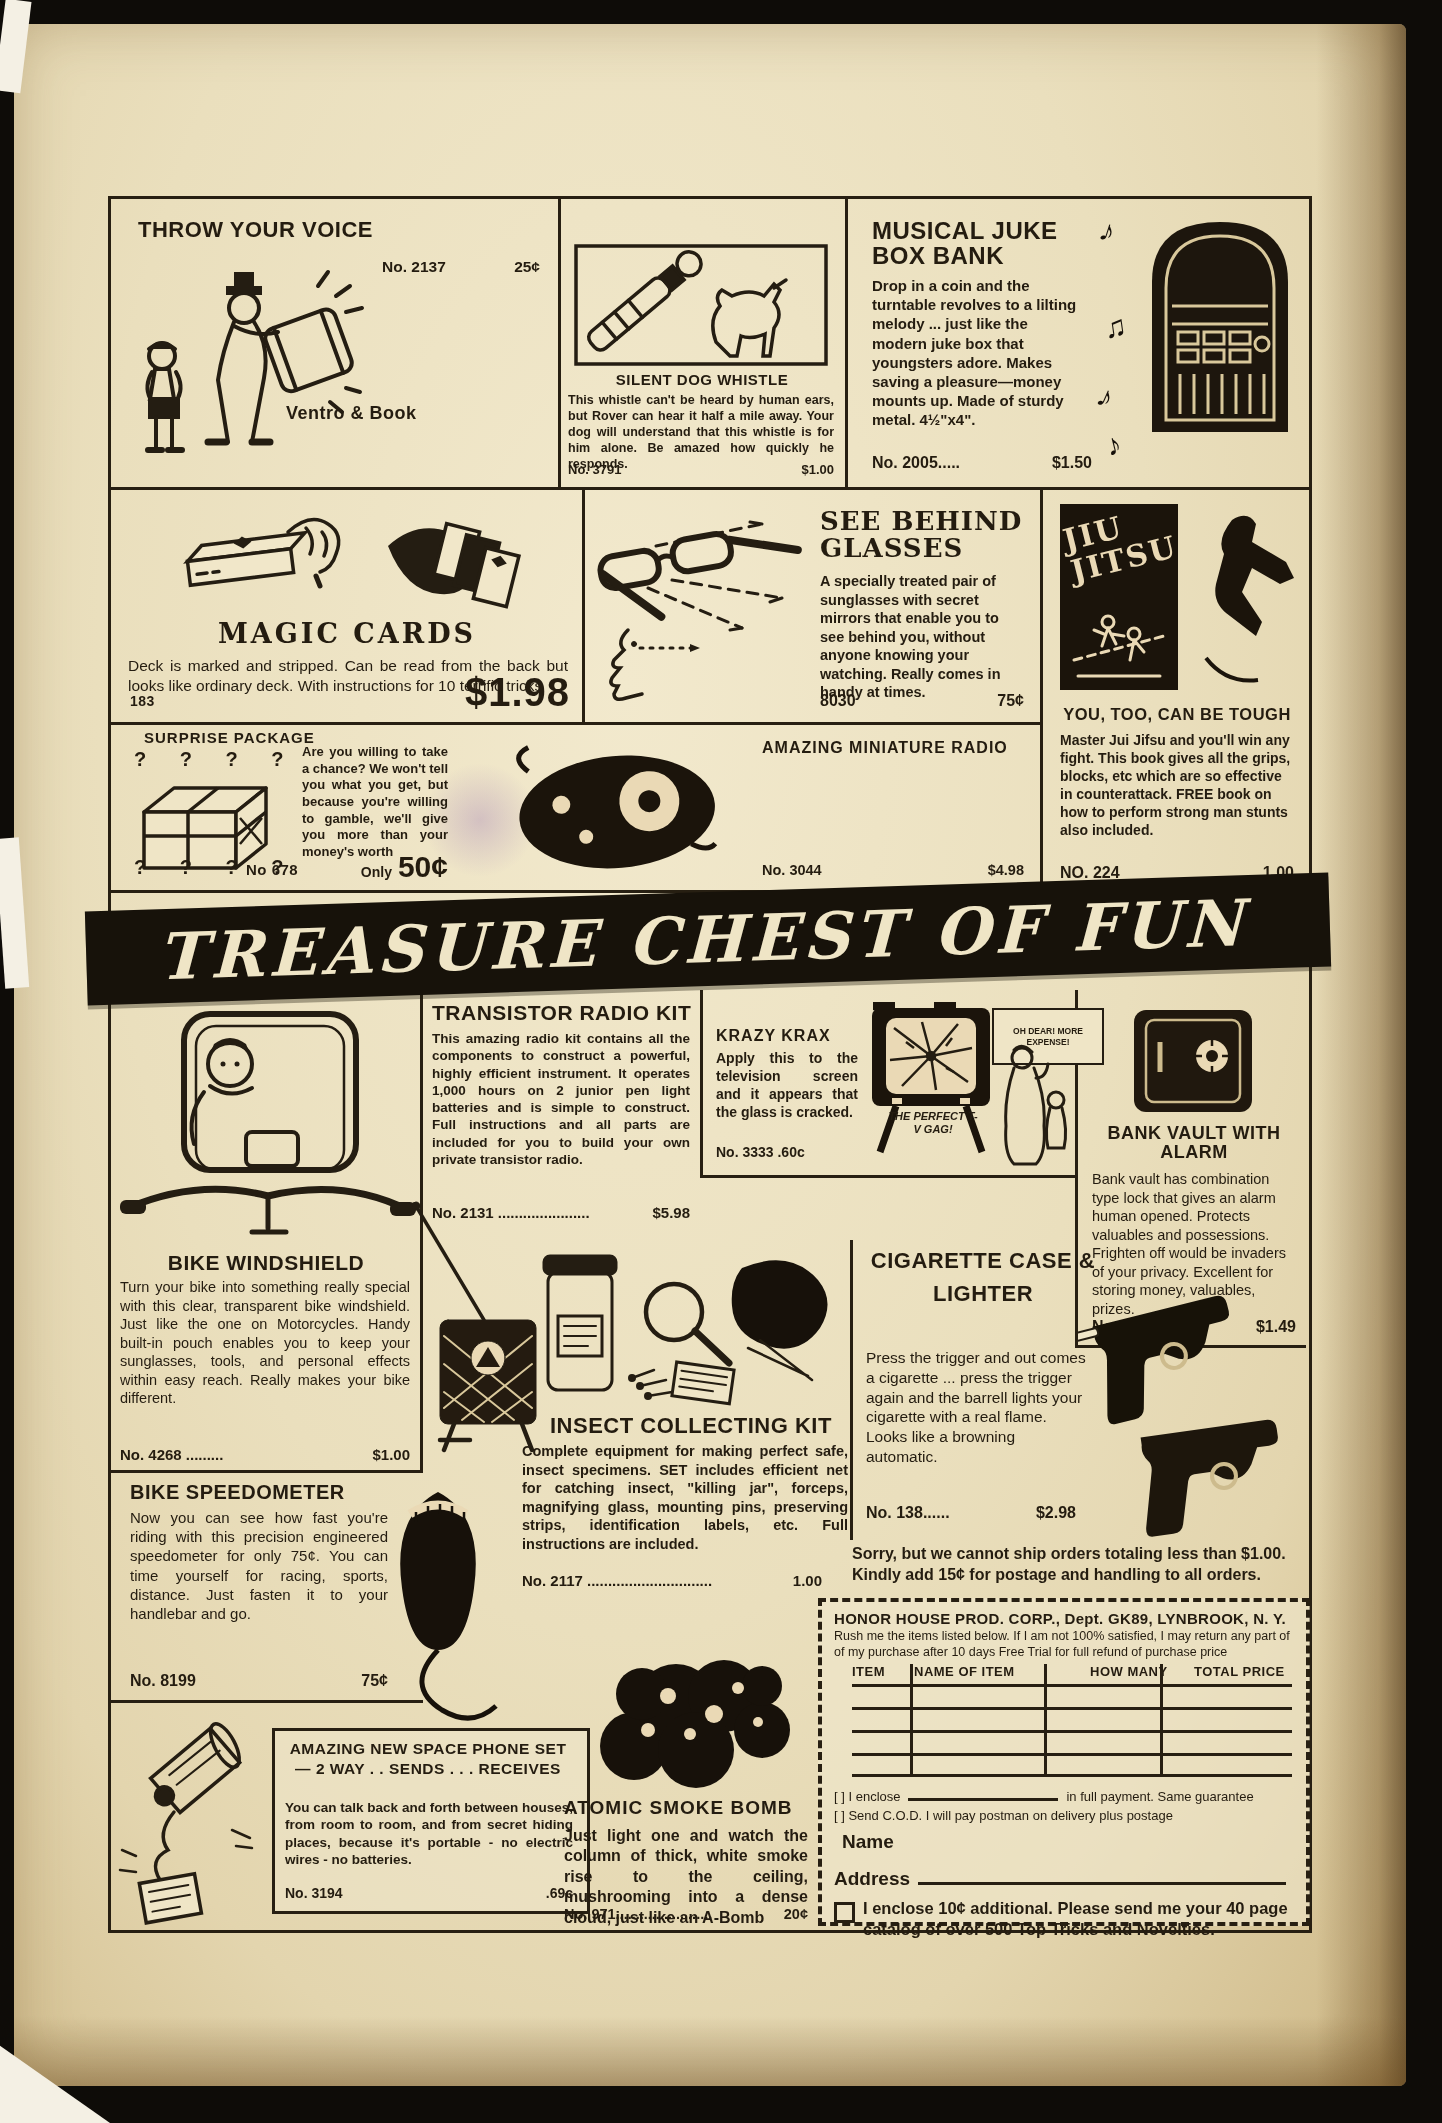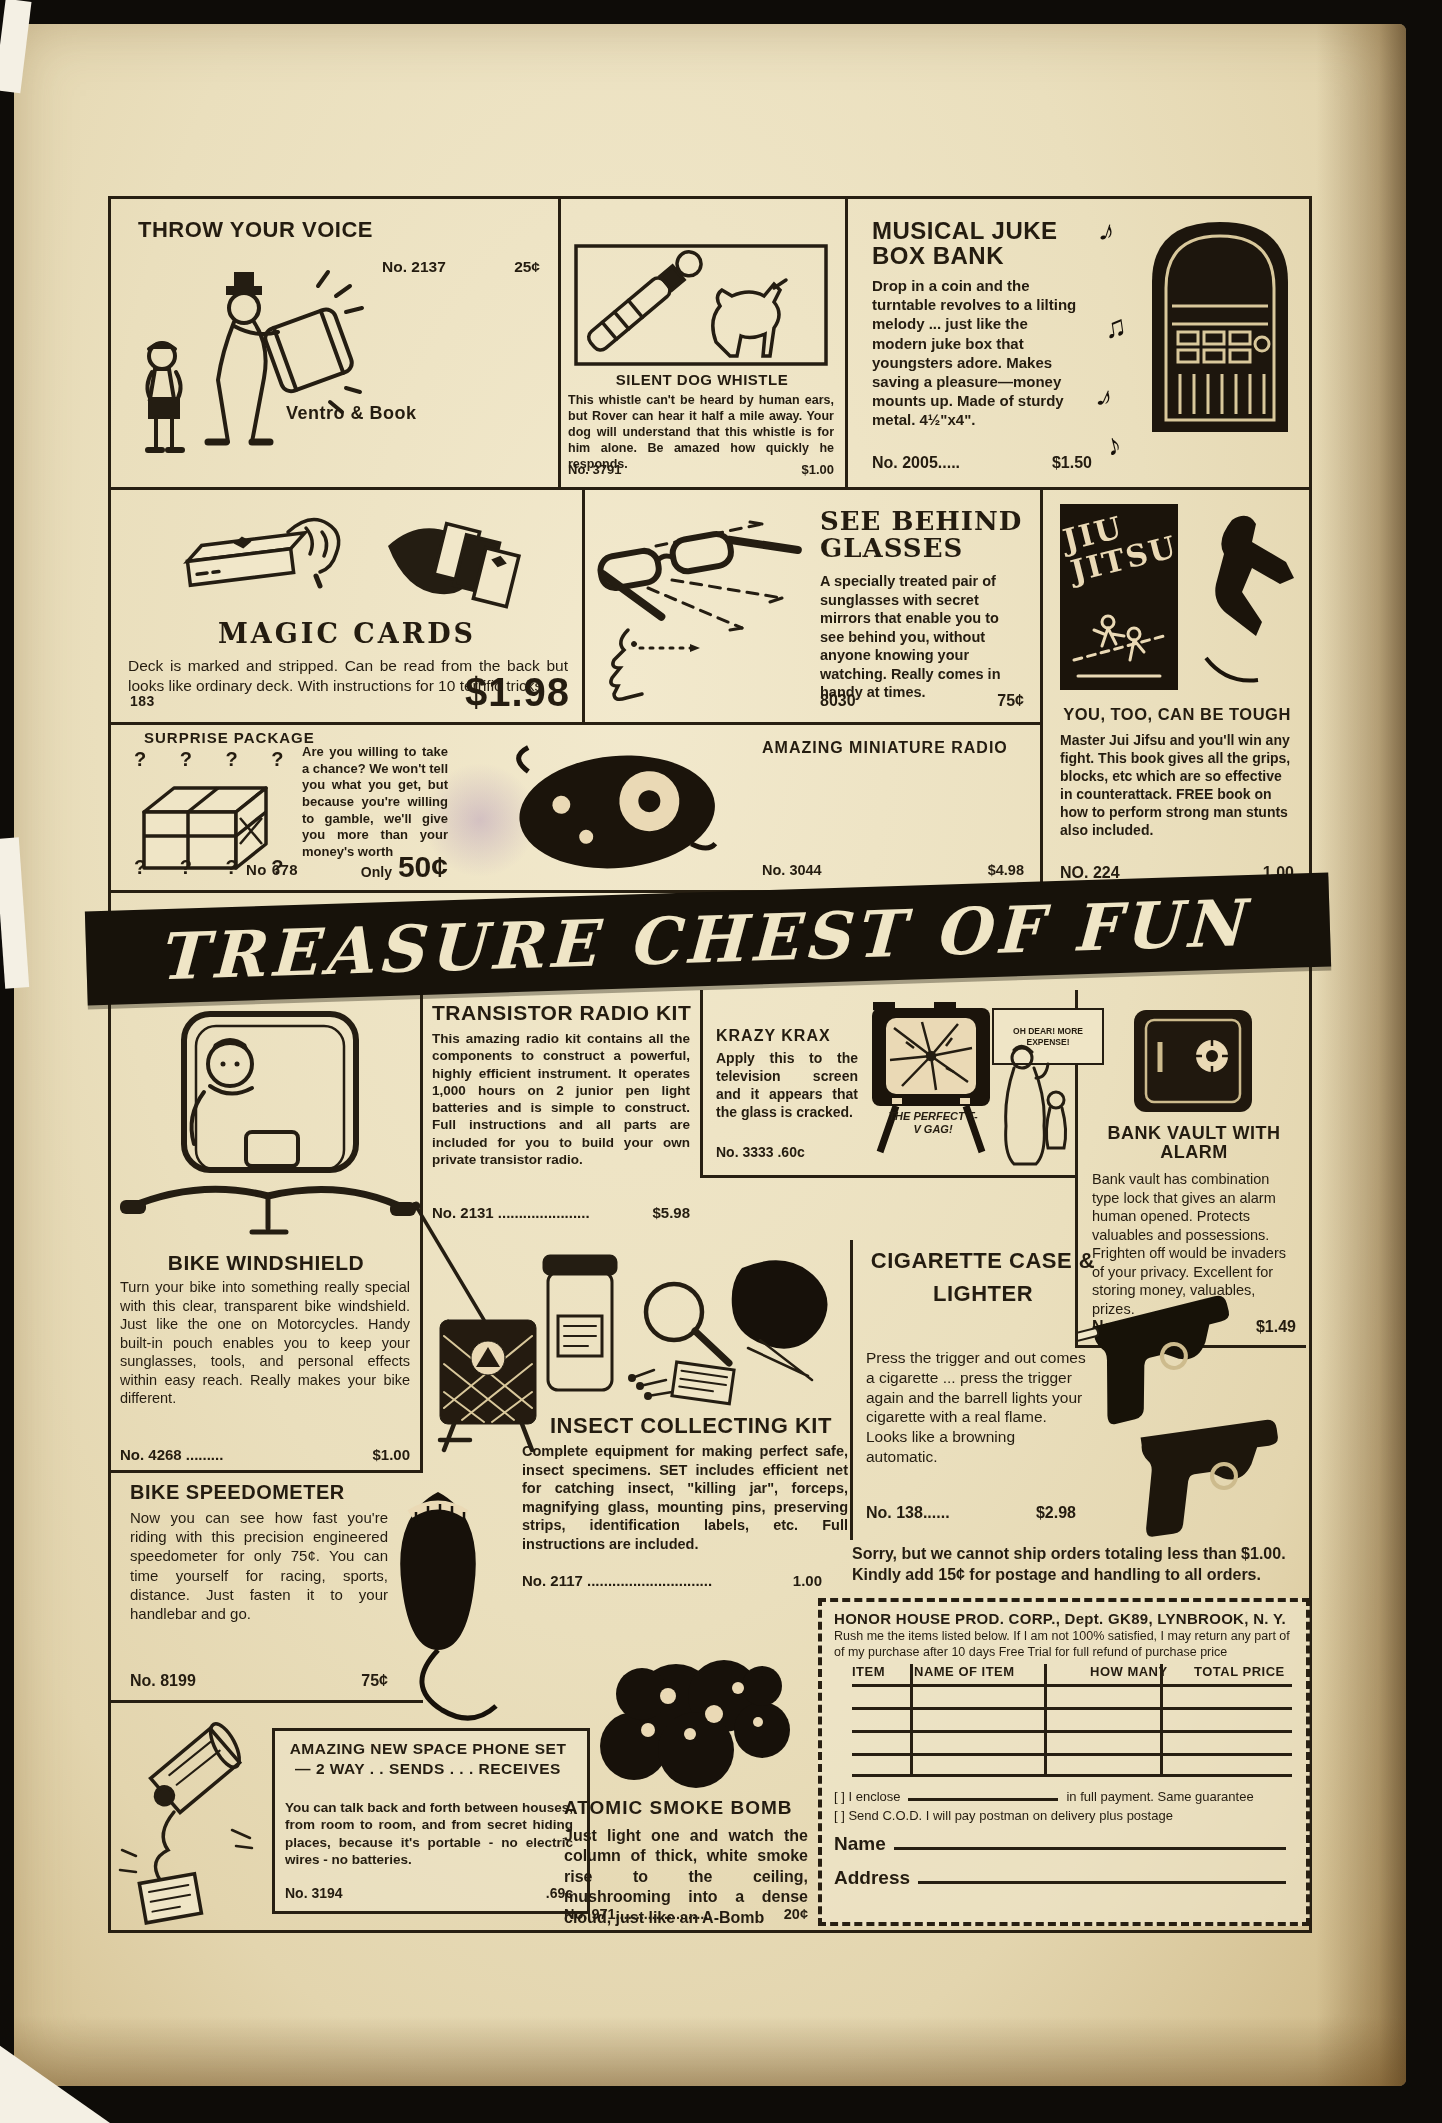--- a/index.html
+++ b/index.html
@@ -520,22 +520,26 @@
       <div class="vline" style="left:58px;"></div>
       <div class="vline" style="left:192px;"></div>
       <div class="vline" style="left:308px;"></div>
     </div>
     <div style="display:flex;align-items:baseline;font-size:13px;margin-top:4px;">
       <span>[ ] I enclose</span>
       <span class="blank" style="max-width:150px;"></span>
       <span>in full payment.  Same guarantee</span>
     </div>
     <div style="font-size:13px;margin-top:4px;">[ ] Send C.O.D. I will pay postman on delivery plus postage</div>
-    <div style="display:flex;align-items:baseline;margin-top:8px;">
+    <div style="display:flex;align-items:baseline;margin-top:8px;flex-direction:column;">
       <span style="font-size:19px;font-weight:bold;">Name</span>
       <span class="blank"></span>
     </div>
     <div style="display:flex;align-items:baseline;margin-top:10px;">
       <span style="font-size:19px;font-weight:bold;">Address</span>
       <span class="blank"></span>
     </div>
+    <div style="display:flex;margin-top:8px;align-items:flex-start;">
+      <span class="chk" style="margin-top:4px;"></span>
+      <span style="font-size:16.5px;font-weight:bold;line-height:1.25;">I enclose 10¢ additional. Please send me your 40 page catalog of over 500 Top Tricks and Novelties.</span>
+    </div>
   </div>
 </div>
 
 </body></html>

